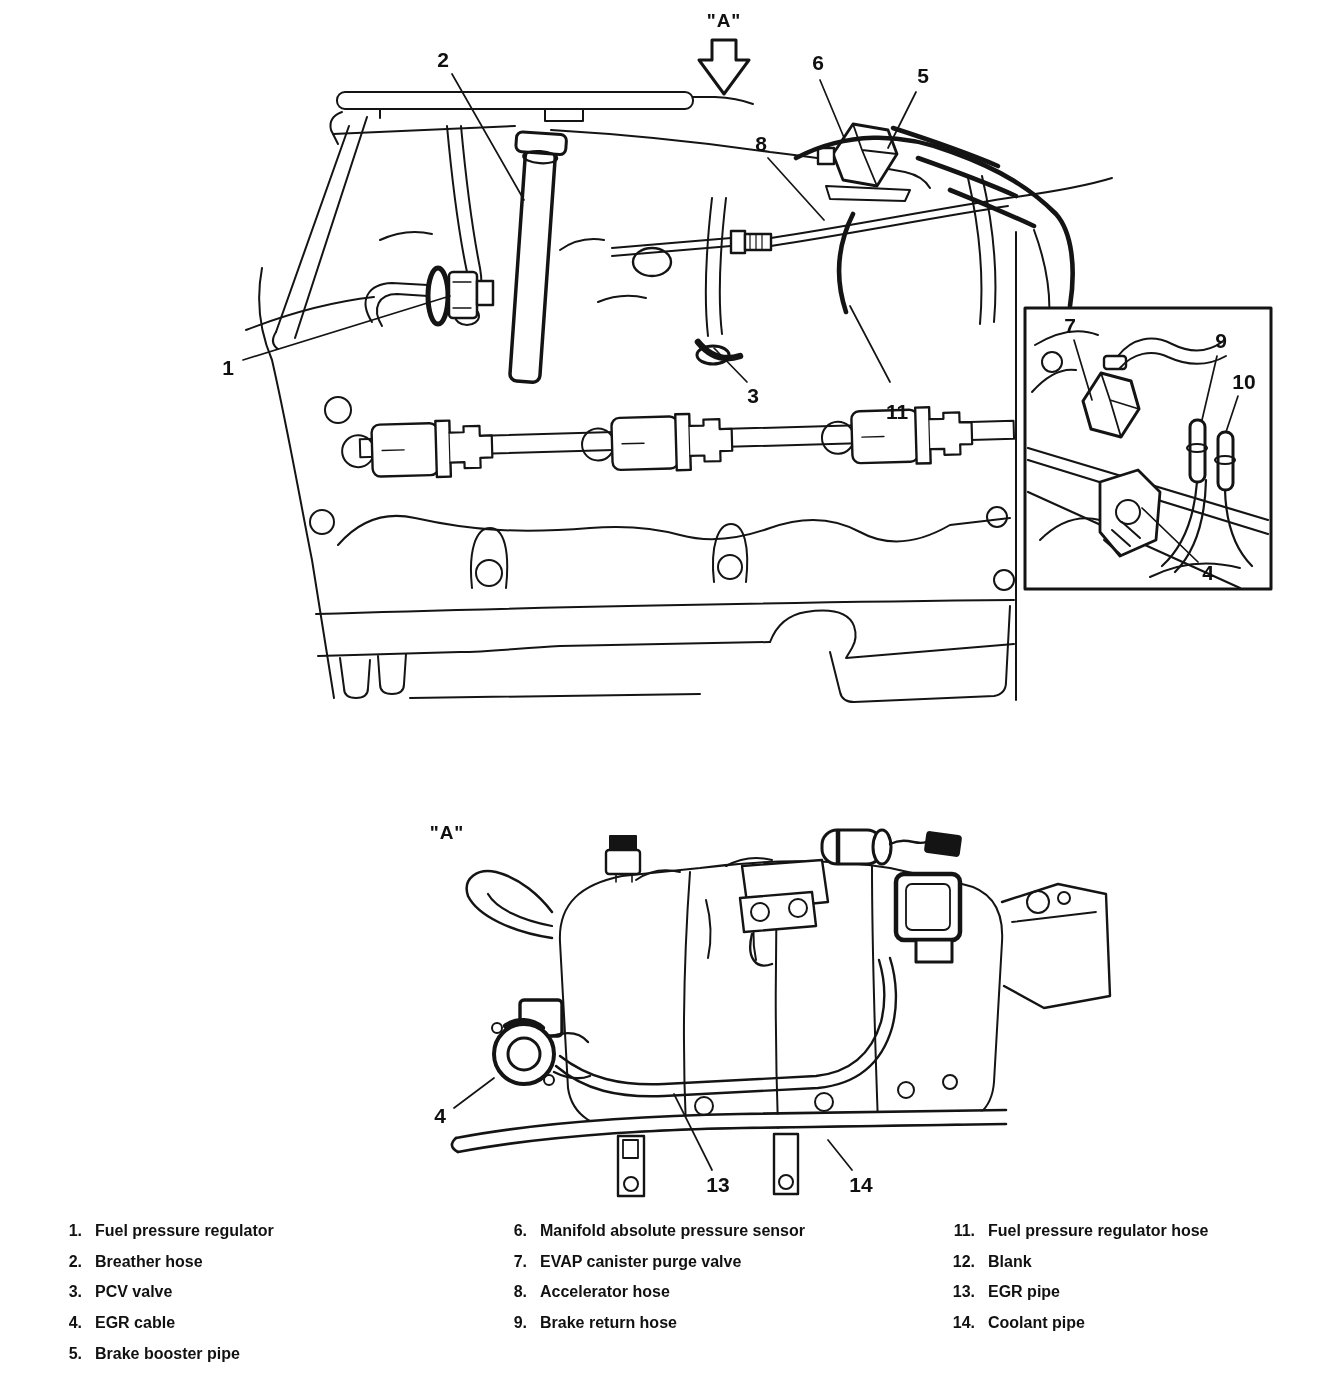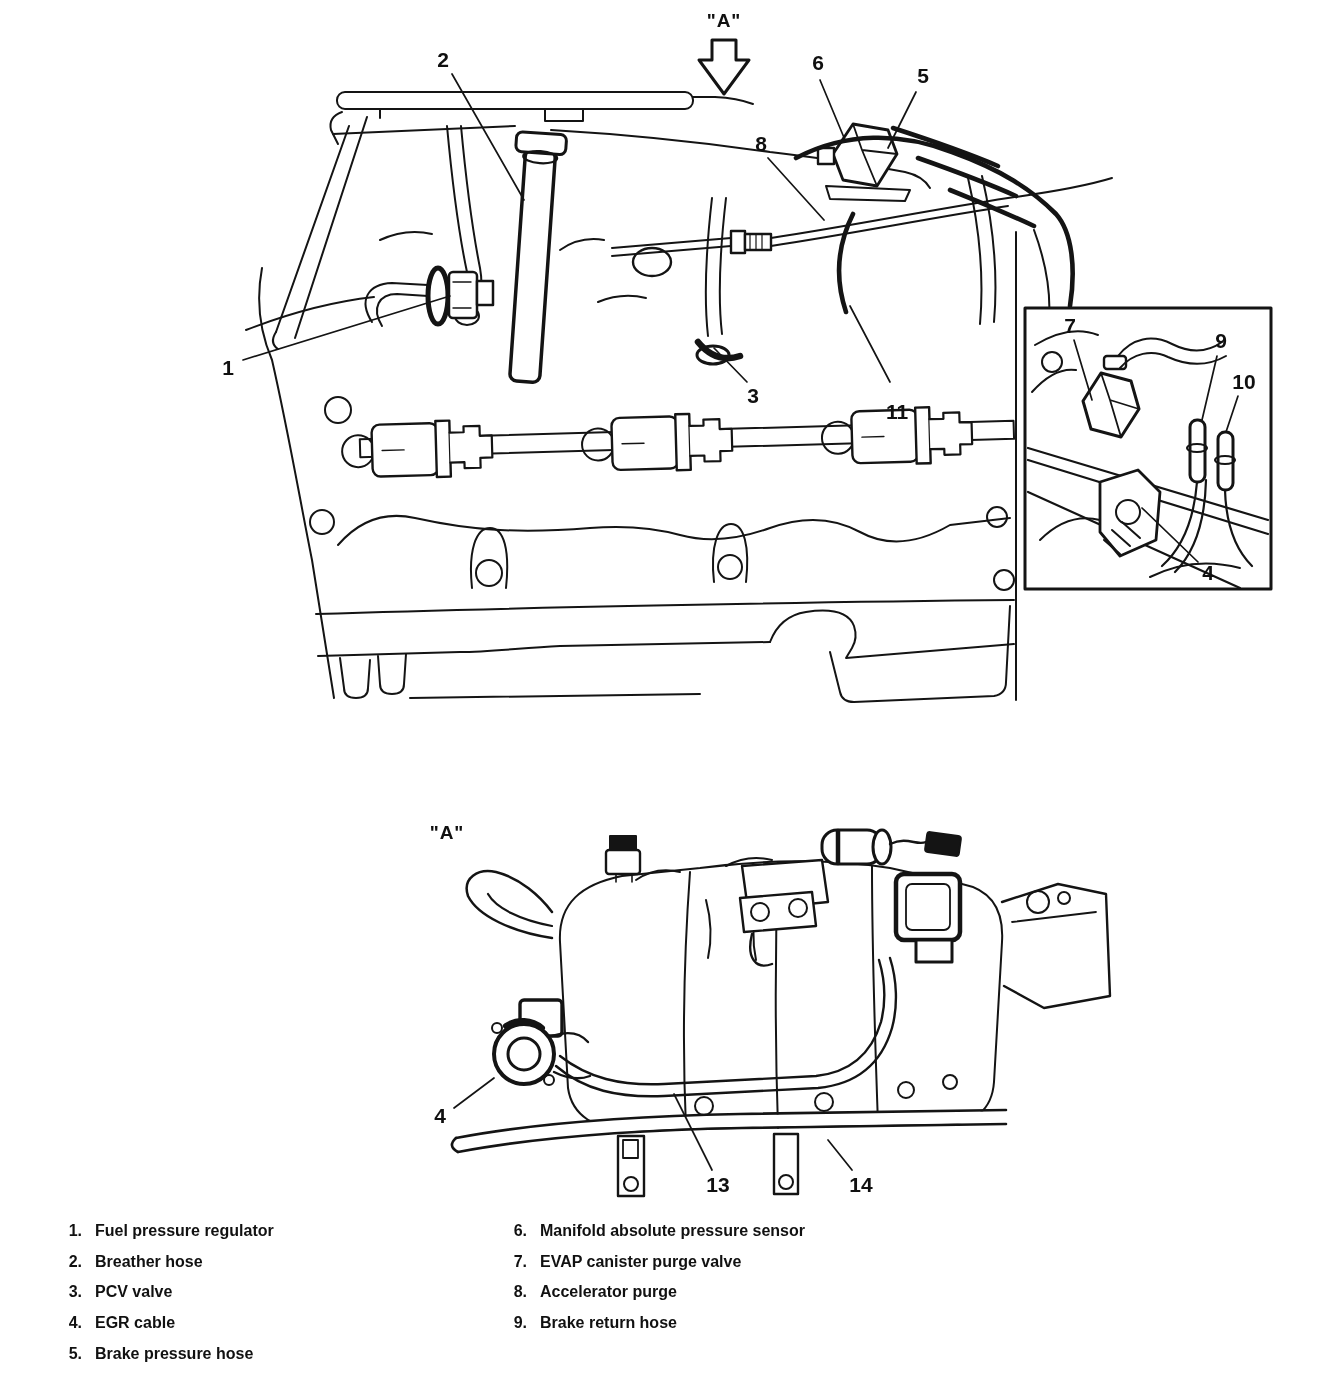--- a/index.html
+++ b/index.html
@@ -286,35 +286,53 @@
     <div class="legend-row">
         <span class="legend-num">3.</span>
         <span class="legend-label">PCV valve</span>
       </div>
     <div class="legend-row">
         <span class="legend-num">4.</span>
         <span class="legend-label">EGR cable</span>
       </div>
     <div class="legend-row">
         <span class="legend-num">5.</span>
-        <span class="legend-label">Brake pressure hose</span>
+        <span class="legend-label">Brake booster pipe</span>
       </div>
   </div>
   <div class="legend-col c2">
     <div class="legend-row">
         <span class="legend-num">6.</span>
         <span class="legend-label">Manifold absolute pressure sensor</span>
       </div>
     <div class="legend-row">
         <span class="legend-num">7.</span>
         <span class="legend-label">EVAP canister purge valve</span>
       </div>
     <div class="legend-row">
         <span class="legend-num">8.</span>
-        <span class="legend-label">Accelerator purge</span>
+        <span class="legend-label">Accelerator hose</span>
       </div>
     <div class="legend-row">
         <span class="legend-num">9.</span>
         <span class="legend-label">Brake return hose</span>
       </div>
   </div>
+  <div class="legend-col c3">
+    <div class="legend-row">
+        <span class="legend-num">11.</span>
+        <span class="legend-label">Fuel pressure regulator hose</span>
+      </div>
+    <div class="legend-row">
+        <span class="legend-num">12.</span>
+        <span class="legend-label">Blank</span>
+      </div>
+    <div class="legend-row">
+        <span class="legend-num">13.</span>
+        <span class="legend-label">EGR pipe</span>
+      </div>
+    <div class="legend-row">
+        <span class="legend-num">14.</span>
+        <span class="legend-label">Coolant pipe</span>
+      </div>
+  </div>
 
 </div>
 
 </body></html>

